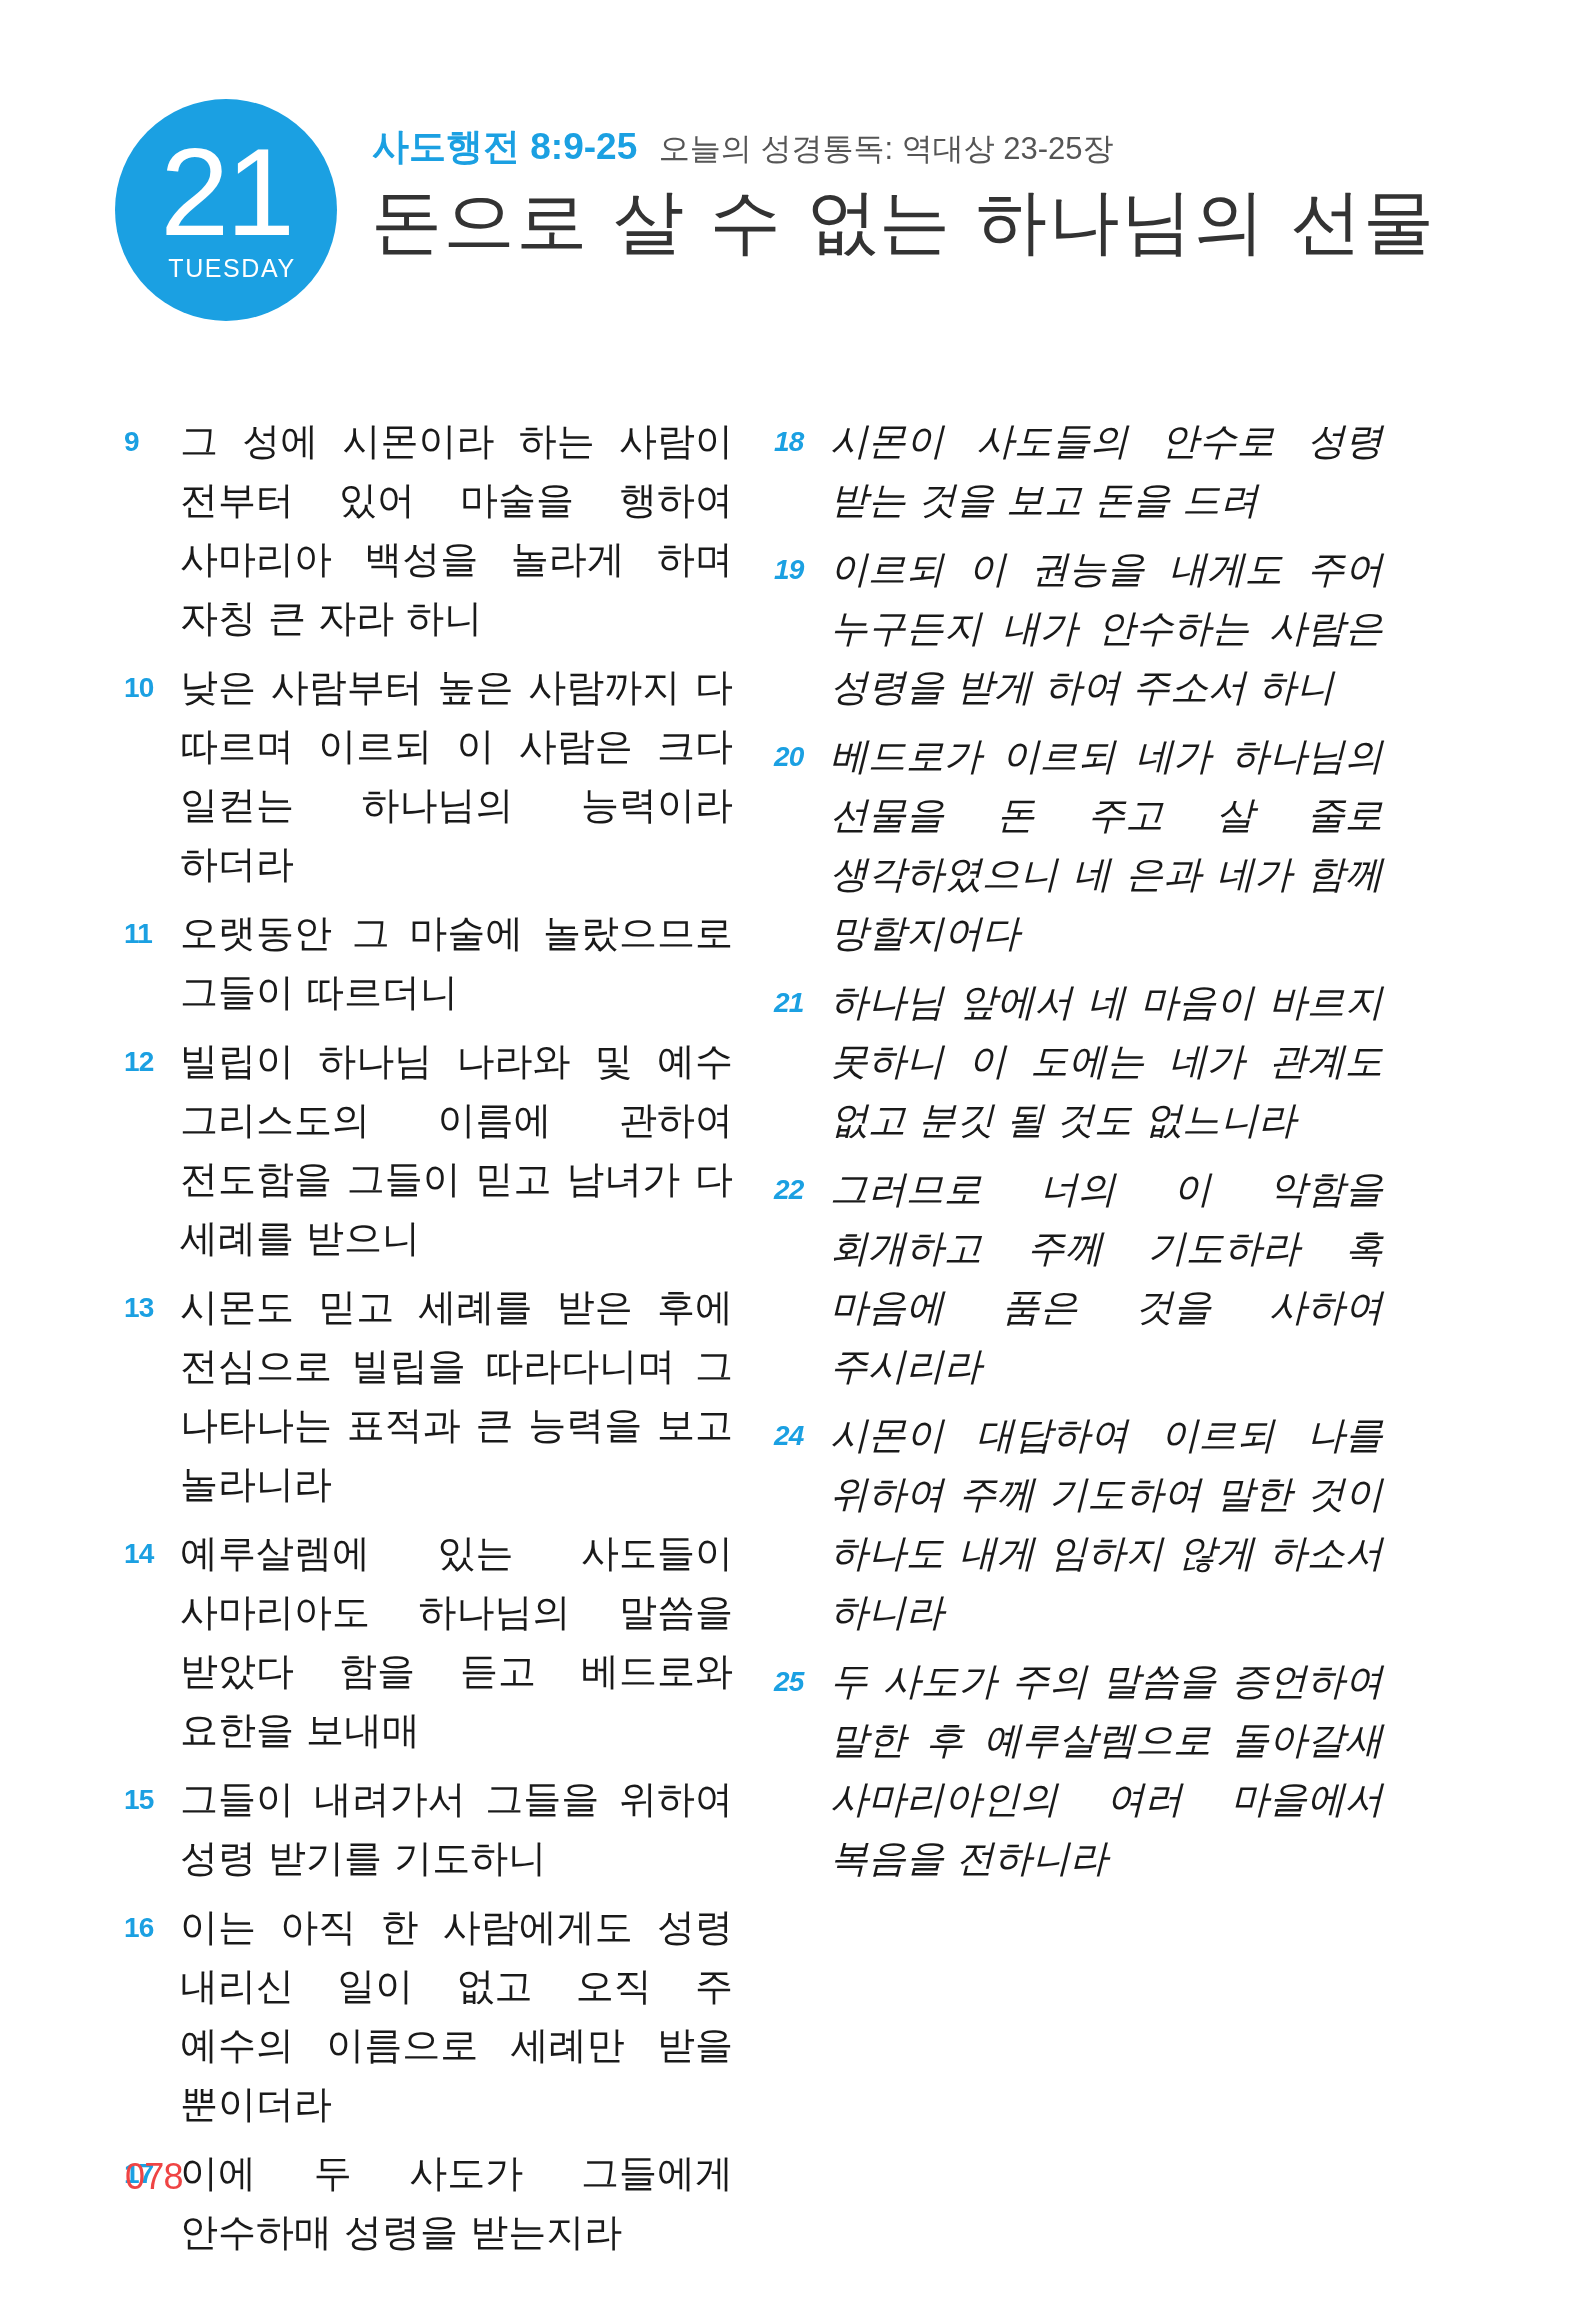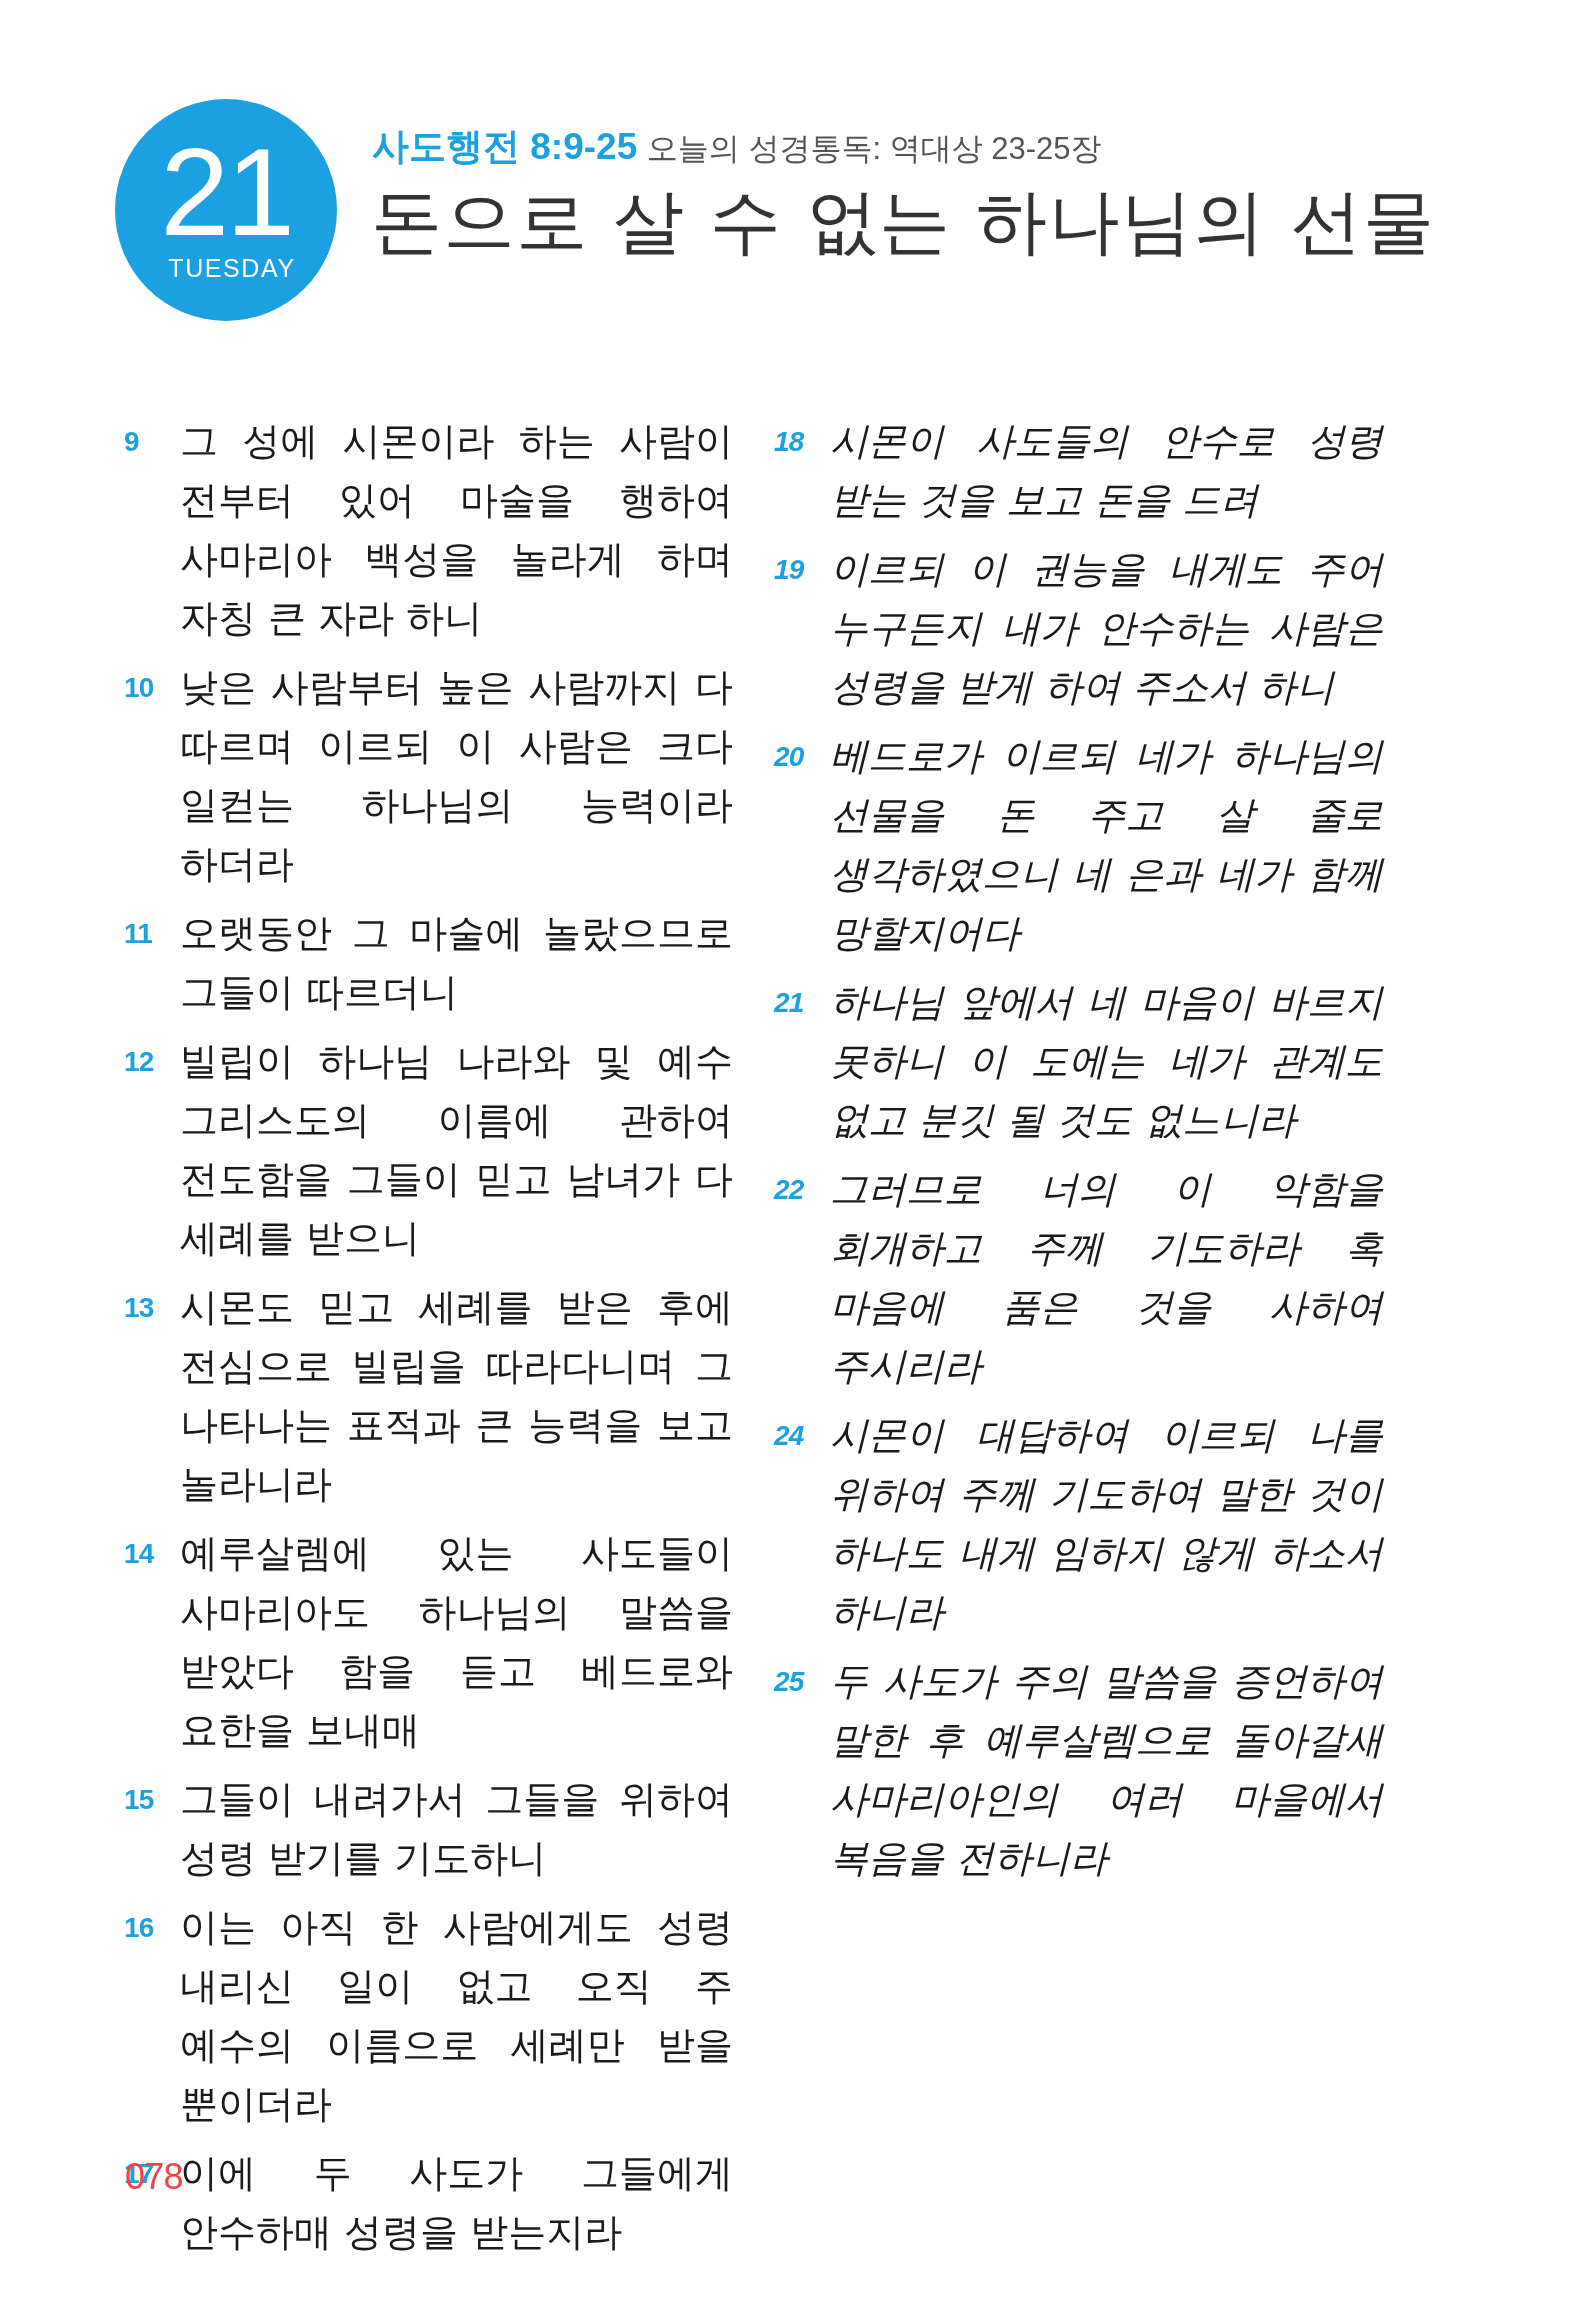--- a/index.html
+++ b/index.html
@@ -7,21 +7,21 @@
          font-family:"DejaVu Sans", "Liberation Sans", sans-serif; color:#1a1a1a; }
   .date-circle { position:absolute; left:115px; top:99px; width:222px; height:222px;
                  border-radius:50%; background:#1BA0E2; color:#fff; text-align:center; }
   .date-num { position:absolute; left:0; right:0; top:31px; font-family:"Liberation Sans", sans-serif;
               font-size:124px; line-height:124px; font-weight:400; letter-spacing:-3.3px; }
   .date-day { position:absolute; left:12px; right:0; top:155px; font-family:"Liberation Sans", sans-serif;
               font-size:25px; letter-spacing:1.6px; }
   .ref-line { position:absolute; left:372px; top:122px; white-space:nowrap;
               font-family:"Liberation Sans", sans-serif; }
   .ref-main { color:#1BA0E2; font-weight:700; font-size:37px; }
-  .ref-sub { color:#555; font-size:31px; margin-left:6px; }
+  .ref-sub { color:#555; font-size:31px; margin-left:18px; }
   .page-title { position:absolute; left:371px; top:175px; white-space:nowrap;
                 font-family:"DejaVu Sans", sans-serif; font-size:71px; color:#333; letter-spacing:1.6px;text-align:right; }
   .column { position:absolute; top:412px; width:609px; }
   .col-left { left:124px; }
   .col-right { left:774px;font-style:italic; }
   .verse { position:relative; padding-left:56px; margin-bottom:10px;
            font-size:38px; line-height:59px; text-align:justify; word-break:keep-all; }
   .verse-num { position:absolute; left:0; top:0; color:#1BA0E2; font-family:"Liberation Sans", sans-serif;
                font-weight:700; font-size:28px; line-height:59px; letter-spacing:-0.8px; }
   .verse-text { display:block; }

